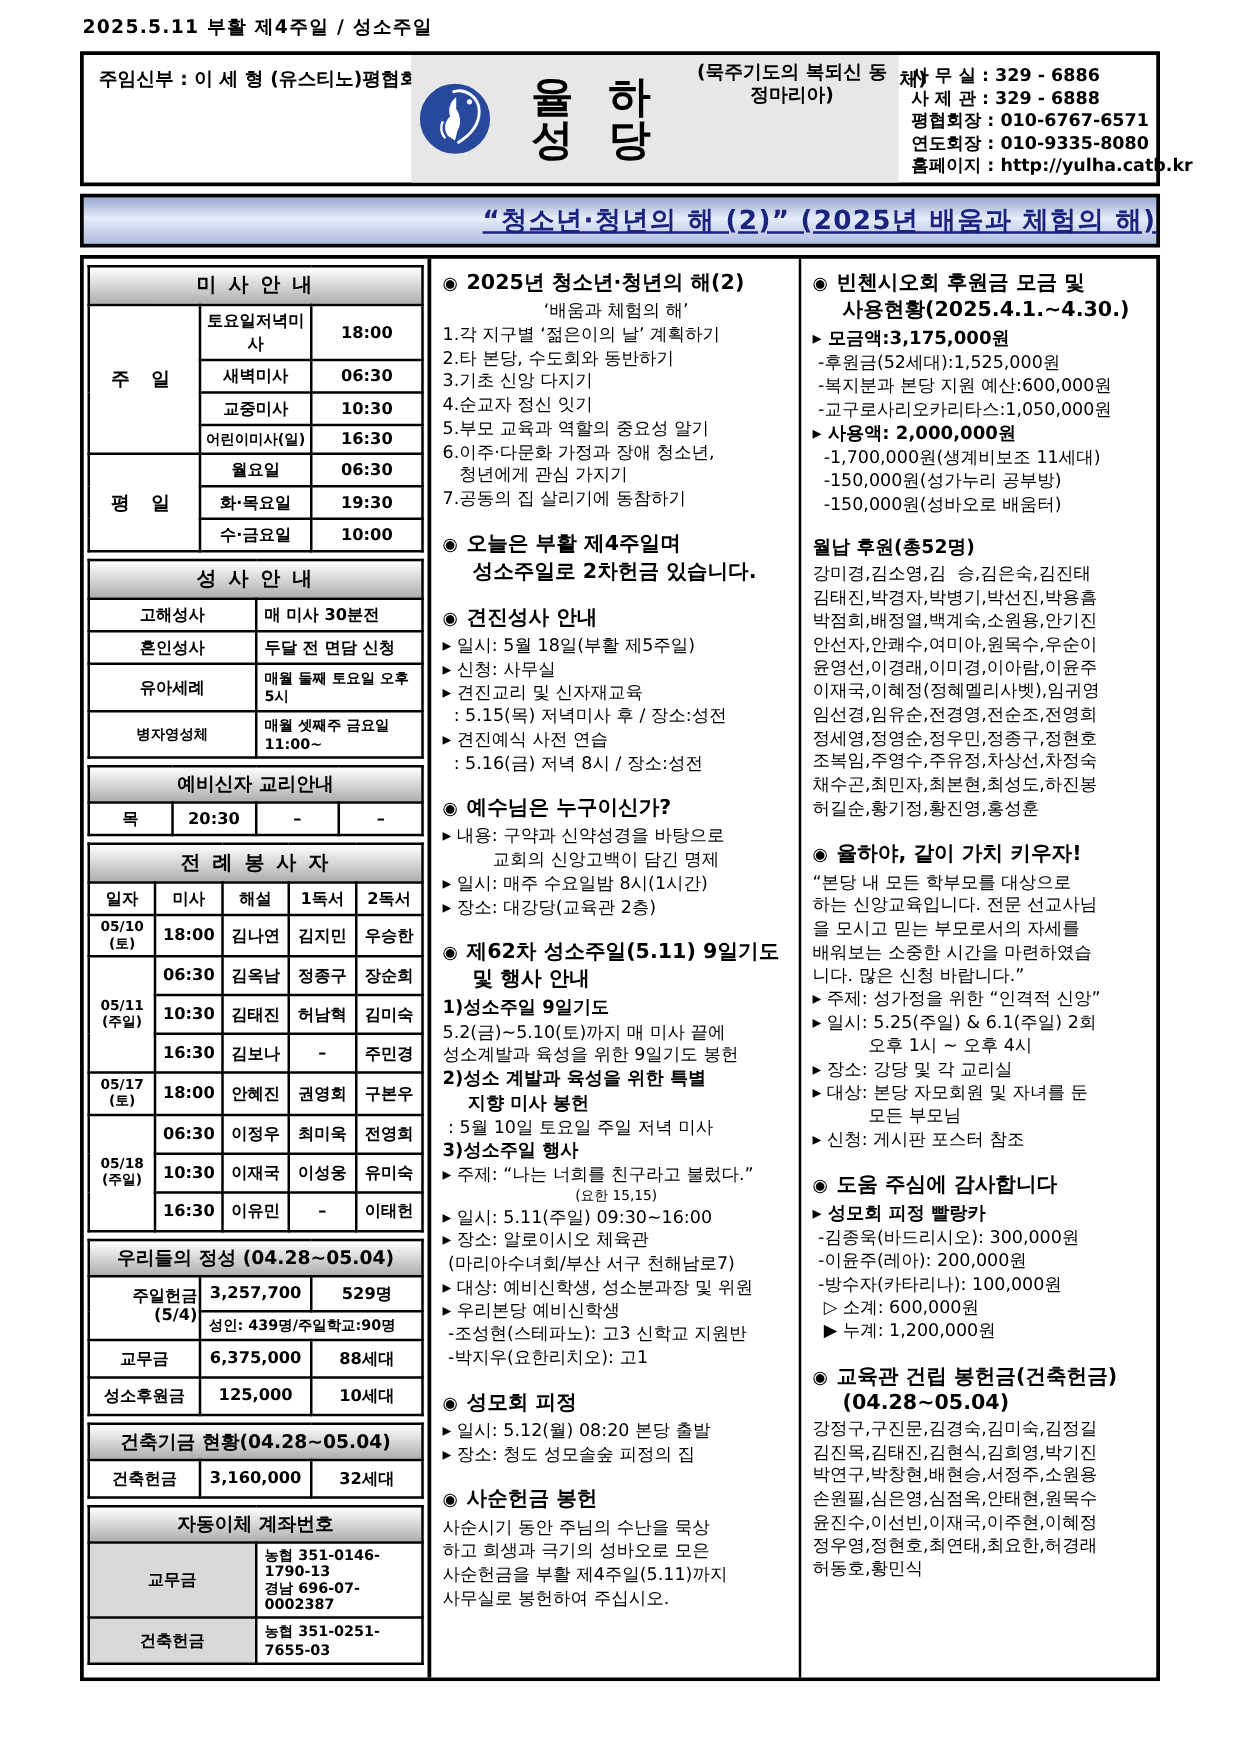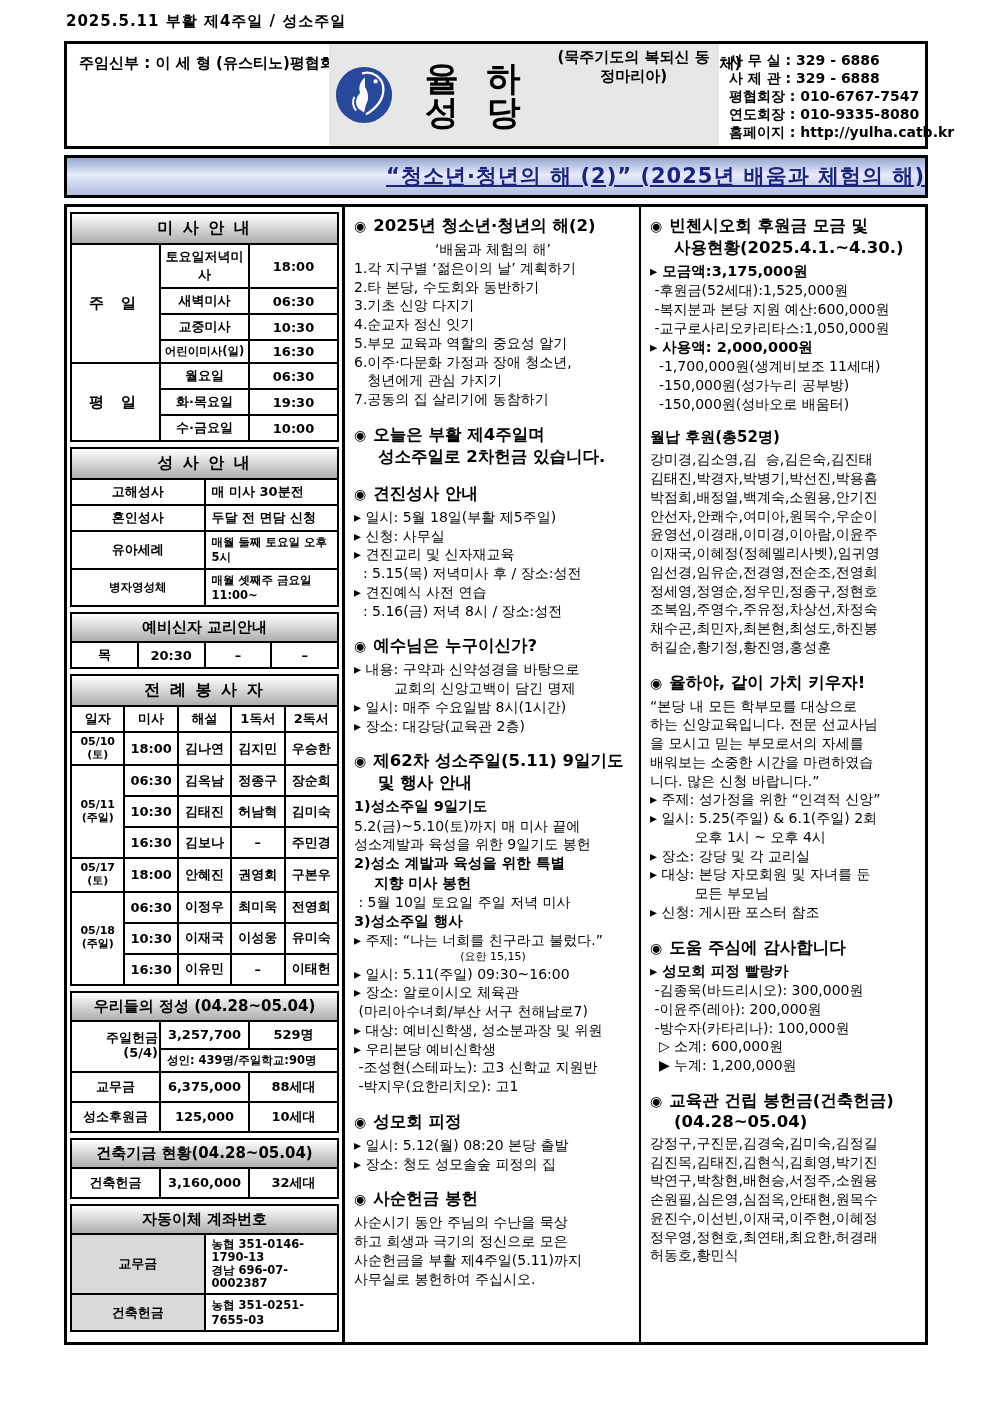--- a/index.html
+++ b/index.html
@@ -96,21 +96,21 @@
           <path d="M22 34 C20 38 20 44 24 48" fill="none" stroke="#fff" stroke-width="2"></path>
           <circle cx="44" cy="18" r="2.2" fill="#fff"></circle>
         </svg>
         <div class="hc-name">율 하 성 당</div>
       </div>
       <div class="hc-sub">(묵주기도의 복되신 동정마리아)</div>
     </div>
     <div class="hdr-right">
         <div>사 무 실 : 329 - 6886</div>
         <div>사 제 관 : 329 - 6888</div>
-        <div>평협회장 : 010-6767-7547</div>
+        <div>평협회장 : 010-6767-6571</div>
         <div>연도회장 : 010-9335-8080</div>
         <div>홈페이지 : http://yulha.catb.kr</div>
       </div>
   </div>
 
   <div class="banner">“청소년·청년의 해 (2)”  (2025년 배움과 체험의 해)</div>
 
   <div class="content">
 
     <div class="col-left">
@@ -416,21 +416,21 @@
           </div>
       </div>
 
       <div class="sec">
         <div class="st">
             <span class="bl">◉</span>
             <span class="stx">사순헌금 봉헌</span>
           </div>
         <div class="sb">
             <div>사순시기 동안 주님의 수난을 묵상</div>
-            <div>하고 희생과 극기의 정신으로 모은</div>
+            <div>하고 희생과 극기의 성바오로 모은</div>
             <div>사순헌금을 부활 제4주일(5.11)까지</div>
             <div>사무실로 봉헌하여 주십시오.</div>
           </div>
       </div>
 
     </div>
 
     <div class="col-right">
 
       <div class="sec">

